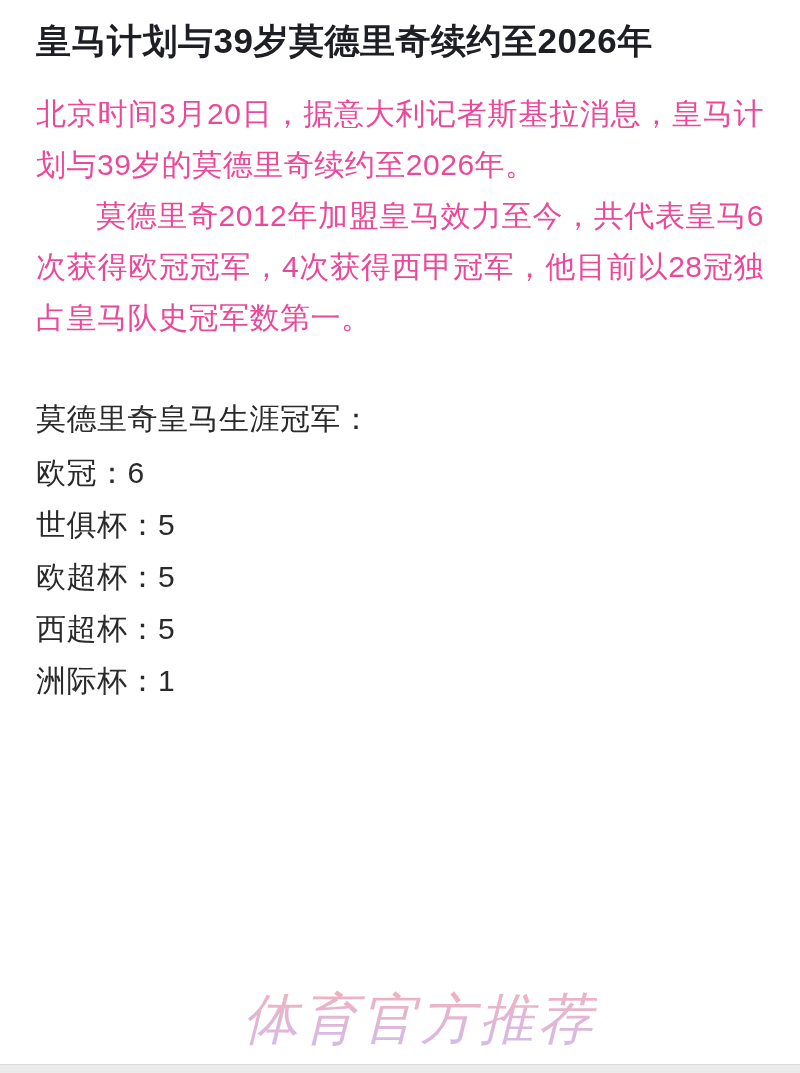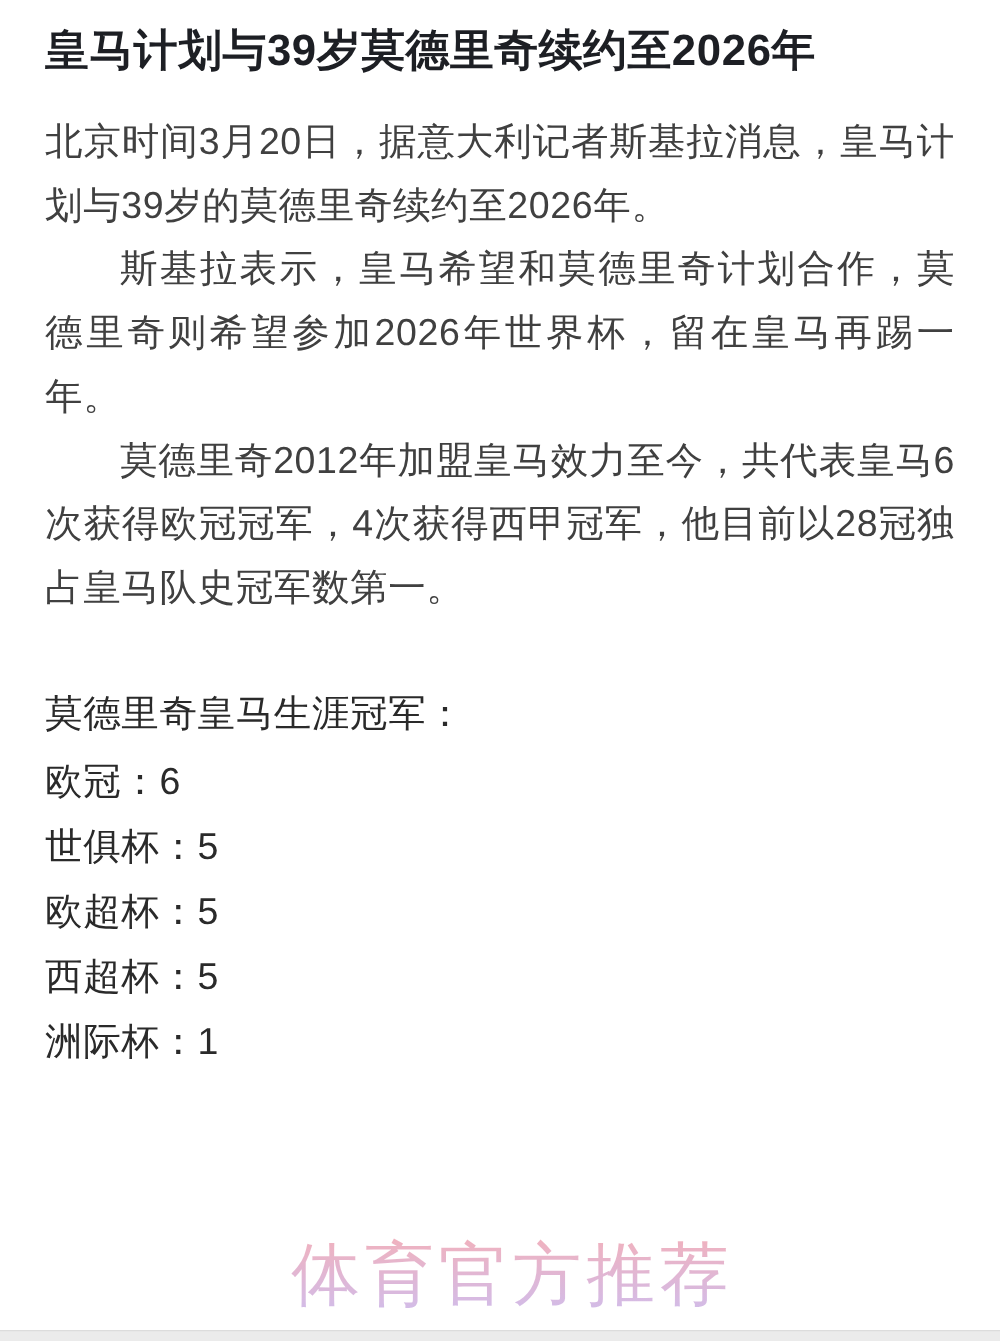--- a/index.html
+++ b/index.html
@@ -23,21 +23,21 @@
     font-weight: 700;
     line-height: 46px;
     margin: 0 0 24px 0;
     color: #1d1f24;
     letter-spacing: 0.5px;
   }
   .para {
     font-size: 30px;
     line-height: 51px;
     margin: 0;
-    color: #404040;
+    color: #ec4899;
     letter-spacing: 0.5px;
     text-align: justify;
   }
   .para.indented {
     text-indent: 2em;
   }
   .trophy-heading {
     font-size: 30px;
     line-height: 51px;
     margin: 50px 0 0 0;
@@ -49,53 +49,53 @@
     margin-top: 3px;
   }
   .trophy-item {
     font-size: 30px;
     line-height: 52px;
     color: #2a2a2a;
     letter-spacing: 0.5px;
   }
   .watermark {
     position: absolute;
-    left: 233px;
+    left: 243px;
     top: 983px;
     font-family: "Liberation Serif", "DejaVu Serif", serif;
     font-size: 55px;
     font-weight: 400;
     letter-spacing: 4px;
     background: linear-gradient(180deg, #f3a8b2 0%, #c9b7ed 100%);
     -webkit-background-clip: text;
     background-clip: text;
     color: transparent;
     opacity: 0.9;
     white-space: nowrap;
     pointer-events: none;
+    font-style: italic;
   }
   .bottom-bar {
     position: absolute;
     left: 0;
     bottom: 0;
     width: 100%;
     height: 8px;
     background: #ebebeb;
     border-top: 1px solid #dcdcdc;
   }
 </style>
 </head>
 <body>
 
 <div class="article">
   <h1 class="article-title">皇马计划与39岁莫德里奇续约至2026年</h1>
 
   <div id="paragraphs">
       <p class="para">北京时间3月20日，据意大利记者斯基拉消息，皇马计划与39岁的莫德里奇续约至2026年。</p>
-      <p class="para indented">斯基拉表示，皇马希望和莫德里奇计划合作，莫德里奇则希望参加2026年世界杯，留在皇马再踢一年。</p>
       <p class="para indented">莫德里奇2012年加盟皇马效力至今，共代表皇马6次获得欧冠冠军，4次获得西甲冠军，他目前以28冠独占皇马队史冠军数第一。</p>
     </div>
 
   <div class="trophy-heading">莫德里奇皇马生涯冠军：</div>
 
   <div id="trophy-list" class="trophy-list">
       <div class="trophy-item">欧冠：6</div>
       <div class="trophy-item">世俱杯：5</div>
       <div class="trophy-item">欧超杯：5</div>
       <div class="trophy-item">西超杯：5</div>

